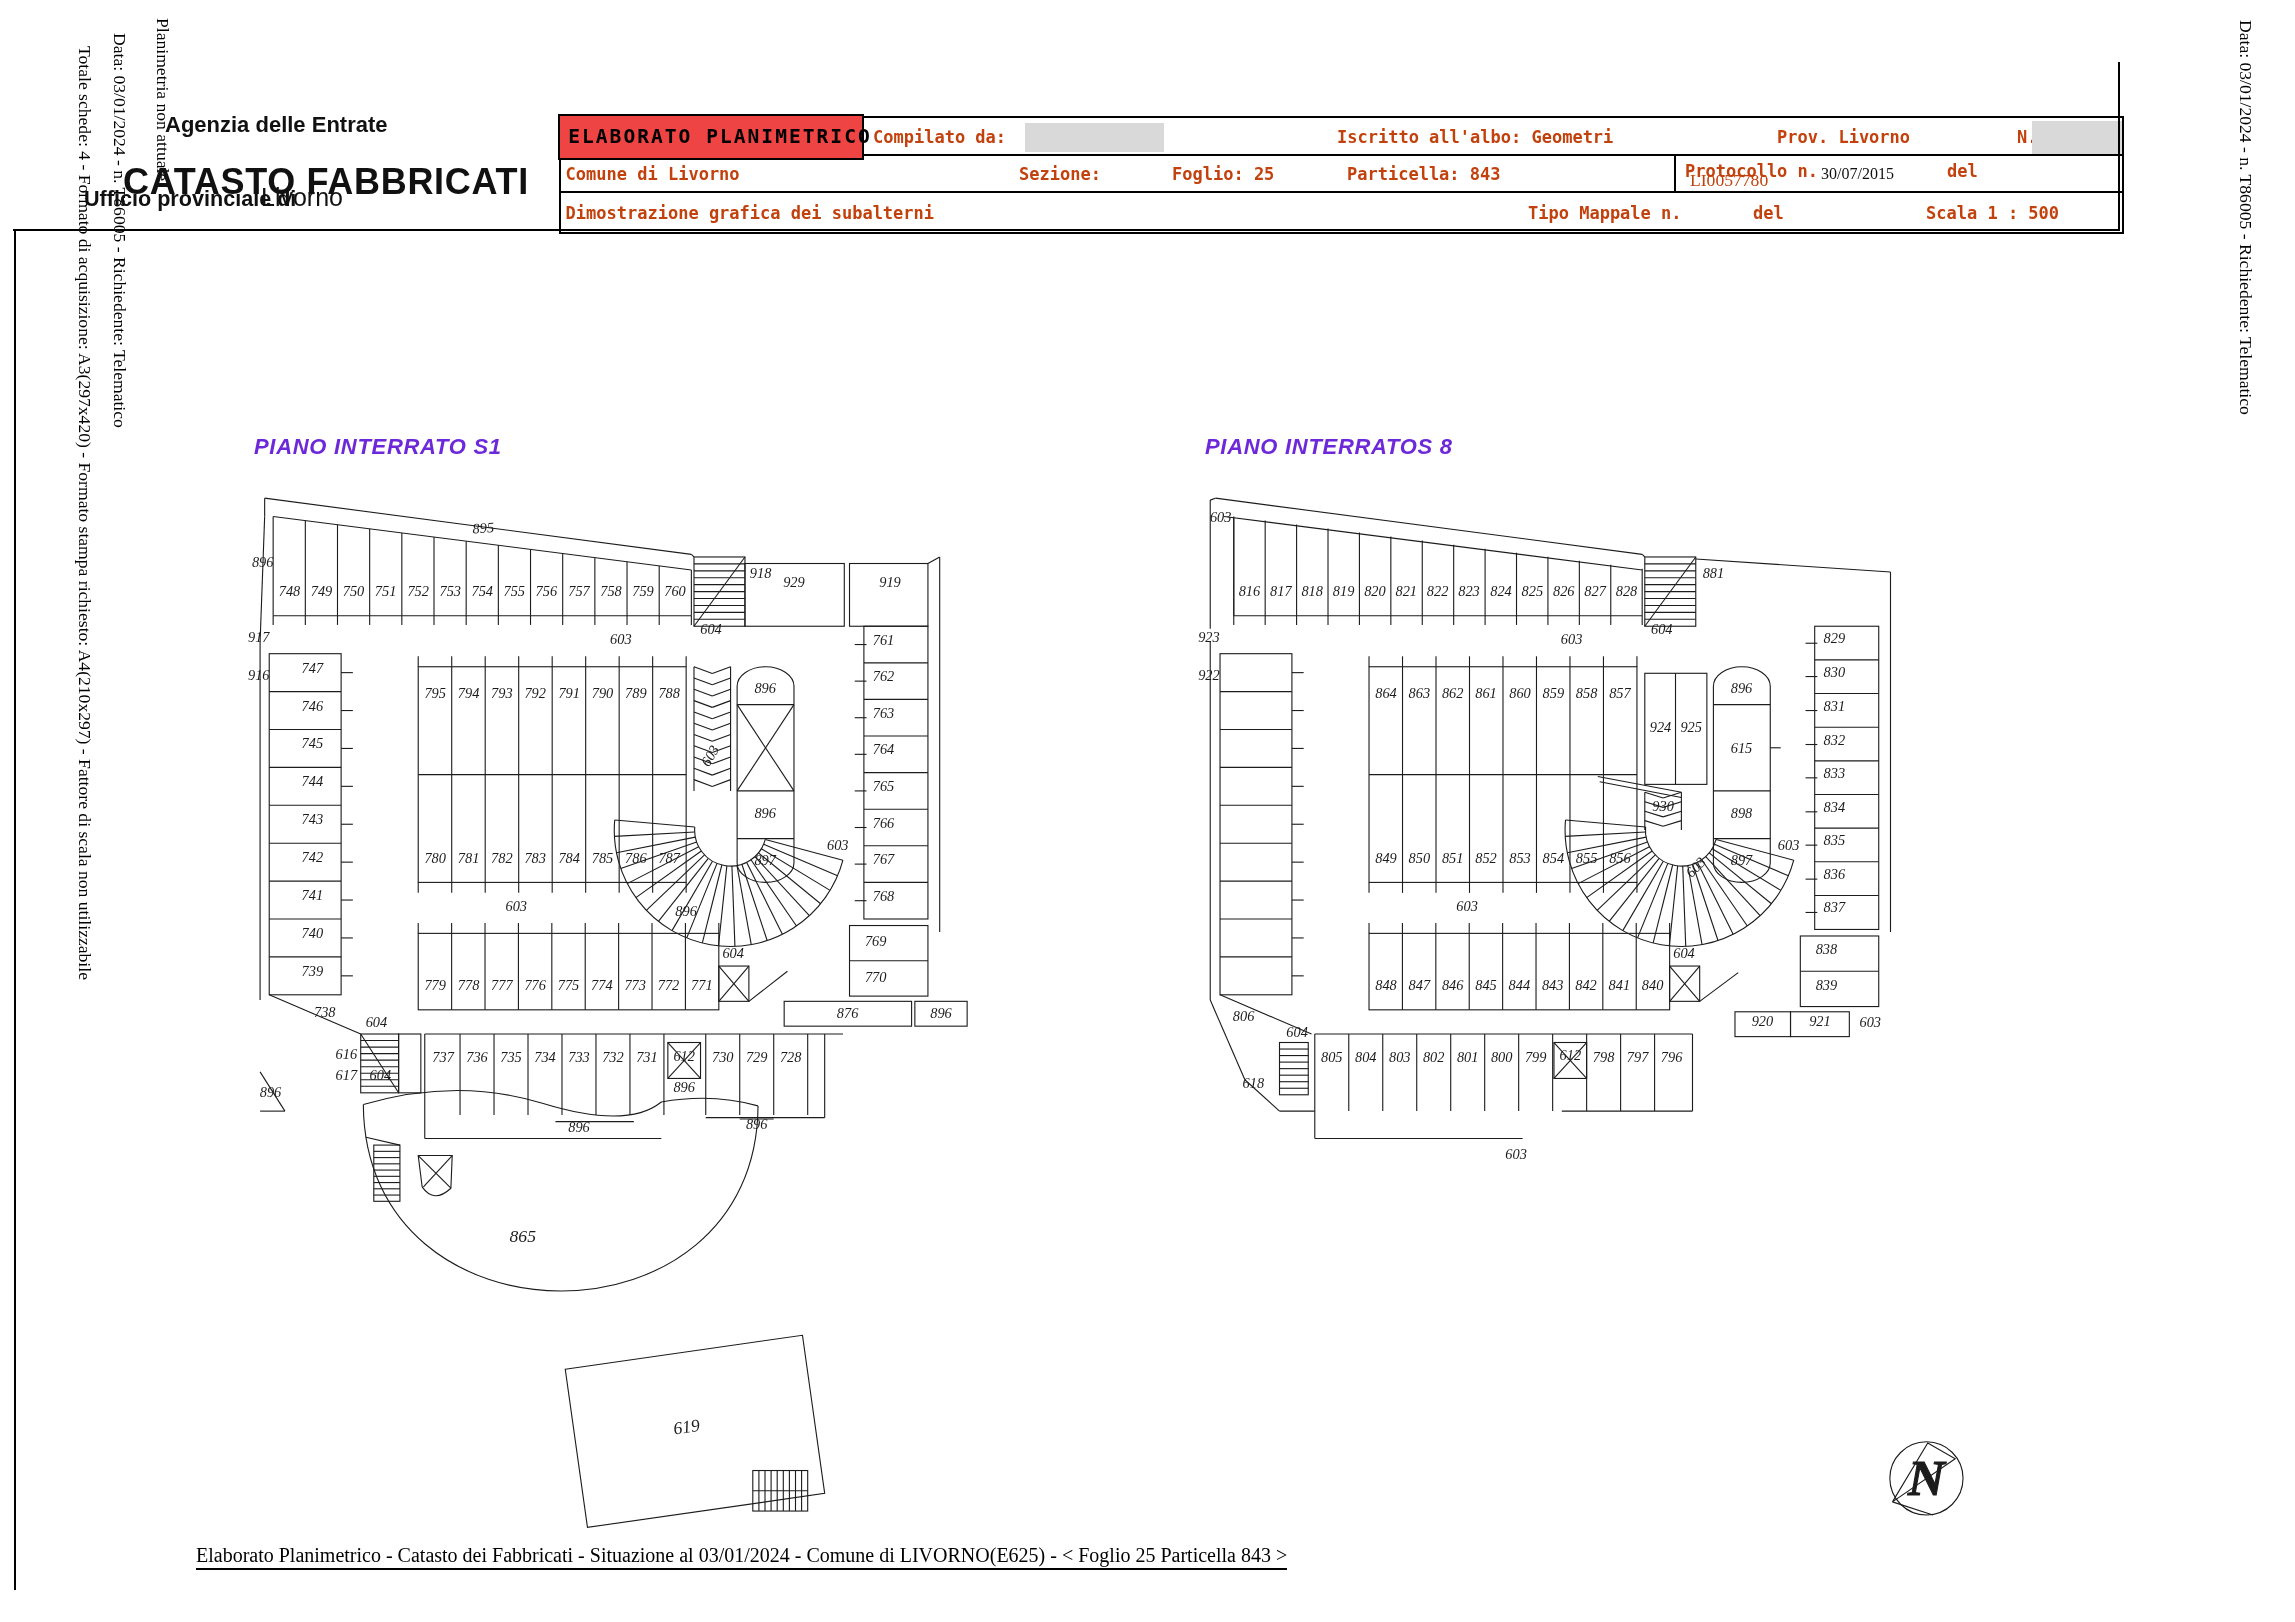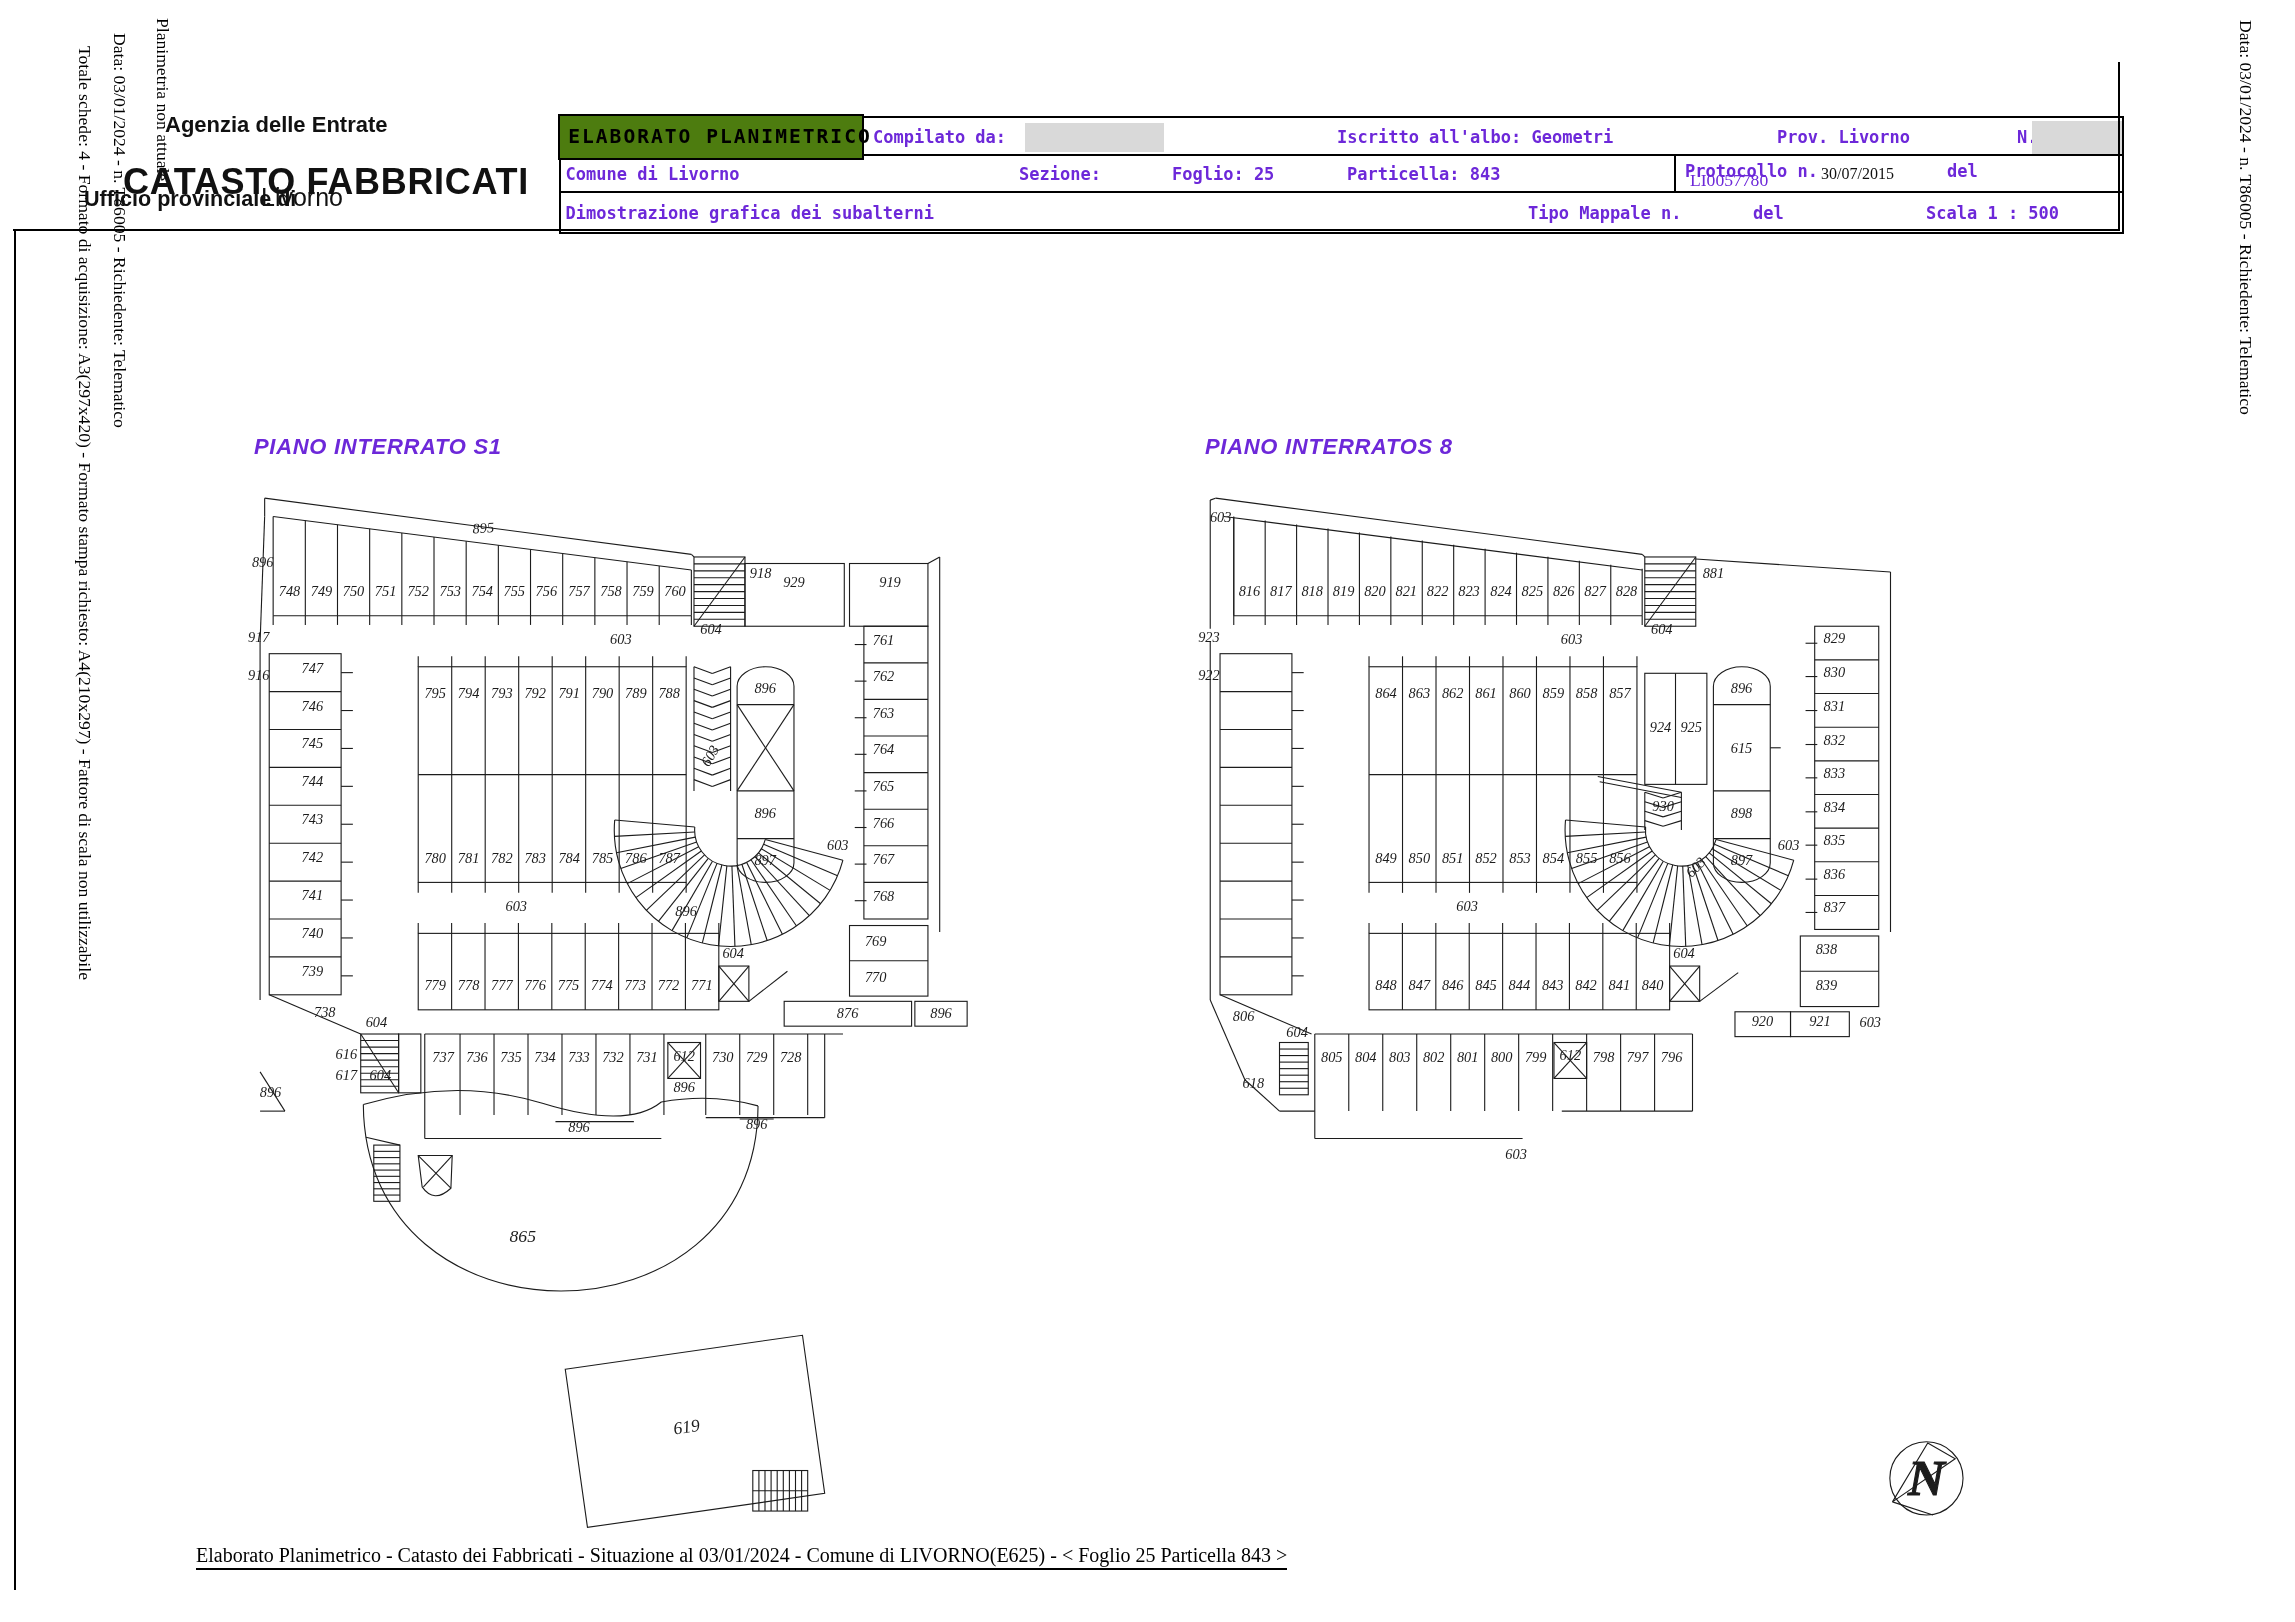--- a/index.html
+++ b/index.html
@@ -1,21 +1,21 @@
 <!DOCTYPE html>
 <html style="font-size:10.5px"><head>
 <meta charset="utf-8">
 <style>
   html,body{margin:0;padding:0;background:#ffffff;}
   #page{position:relative;width:2295px;height:1623px;background:#fff;overflow:hidden;
         font-family:"Liberation Sans",sans-serif;color:#111;}
   .abs{position:absolute;}
   
   .cellTxt{font-family:"DejaVu Sans Mono","Liberation Mono",monospace;font-weight:bold;
-           font-size:17px;white-space:nowrap;color:#6d28d9;}
+           font-size:17px;white-space:nowrap;color:#c2410c;}
   .elab{font-family:"DejaVu Sans Mono","Liberation Mono",monospace;font-weight:bold;
         font-size:19.6px;letter-spacing:2px;white-space:nowrap;color:#000;}
   .redact{background:#d9d9d9;}
   
   .brand1{font-size:22px;font-weight:bold;}
   .brand2{font-size:36px;font-weight:bold;letter-spacing:0.7px;margin-top:22px;}
   .brand3{font-size:21.6px;font-weight:bold;}
   .brand3b{font-size:25px;font-weight:normal;}
   
   .vtext{font-family:"Liberation Serif","DejaVu Serif",serif;font-size:17.6px;white-space:nowrap;
@@ -41,21 +41,21 @@
   <div class="abs brand1" style="left:165px;top:112px;">Agenzia delle Entrate</div>
   <div class="abs brand2" style="left:123px;top:139px;">CATASTO FABBRICATI</div>
   <div class="abs brand3" style="left:84px;top:186px;">Ufficio provinciale di</div>
   <div class="abs brand3b" style="left:261px;top:183px;">Livorno</div>
 
   <div class="abs" style="left:559px;top:116px;width:1561px;height:114px;border:2px solid #000;">
     <div class="abs" style="left:0;top:36px;width:1561px;height:0;border-top:2px solid #000;"></div>
     <div class="abs" style="left:0;top:73px;width:1561px;height:0;border-top:2px solid #000;"></div>
     <div class="abs" style="left:1113px;top:36px;width:0;height:37px;border-left:2px solid #000;"></div>
 
-    <div class="abs" style="left:-2.6px;top:-3.9px;width:302px;height:42px;border:2.6px solid #000;background:#4d7c0f;">
+    <div class="abs" style="left:-2.6px;top:-3.9px;width:302px;height:42px;border:2.6px solid #000;background:#ef4444;">
       <div class="abs elab" style="left:7.8px;top:9.2px;">ELABORATO PLANIMETRICO</div>
     </div>
     <div class="abs cellTxt" style="left:312px;top:9.2px;">Compilato da:</div>
     <div class="abs redact" style="left:464px;top:5.2px;width:139px;height:29px;"></div>
     <div class="abs cellTxt" style="left:776px;top:9.2px;">Iscritto all'albo: Geometri</div>
     <div class="abs cellTxt" style="left:1216px;top:9.2px;">Prov. Livorno</div>
     <div class="abs cellTxt" style="left:1456px;top:9.2px;">N.</div>
     <div class="abs redact" style="left:1471px;top:2.6px;width:90px;height:33px;"></div>
 
     <div class="abs cellTxt" style="left:4.6px;top:46px;">Comune di Livorno</div>

